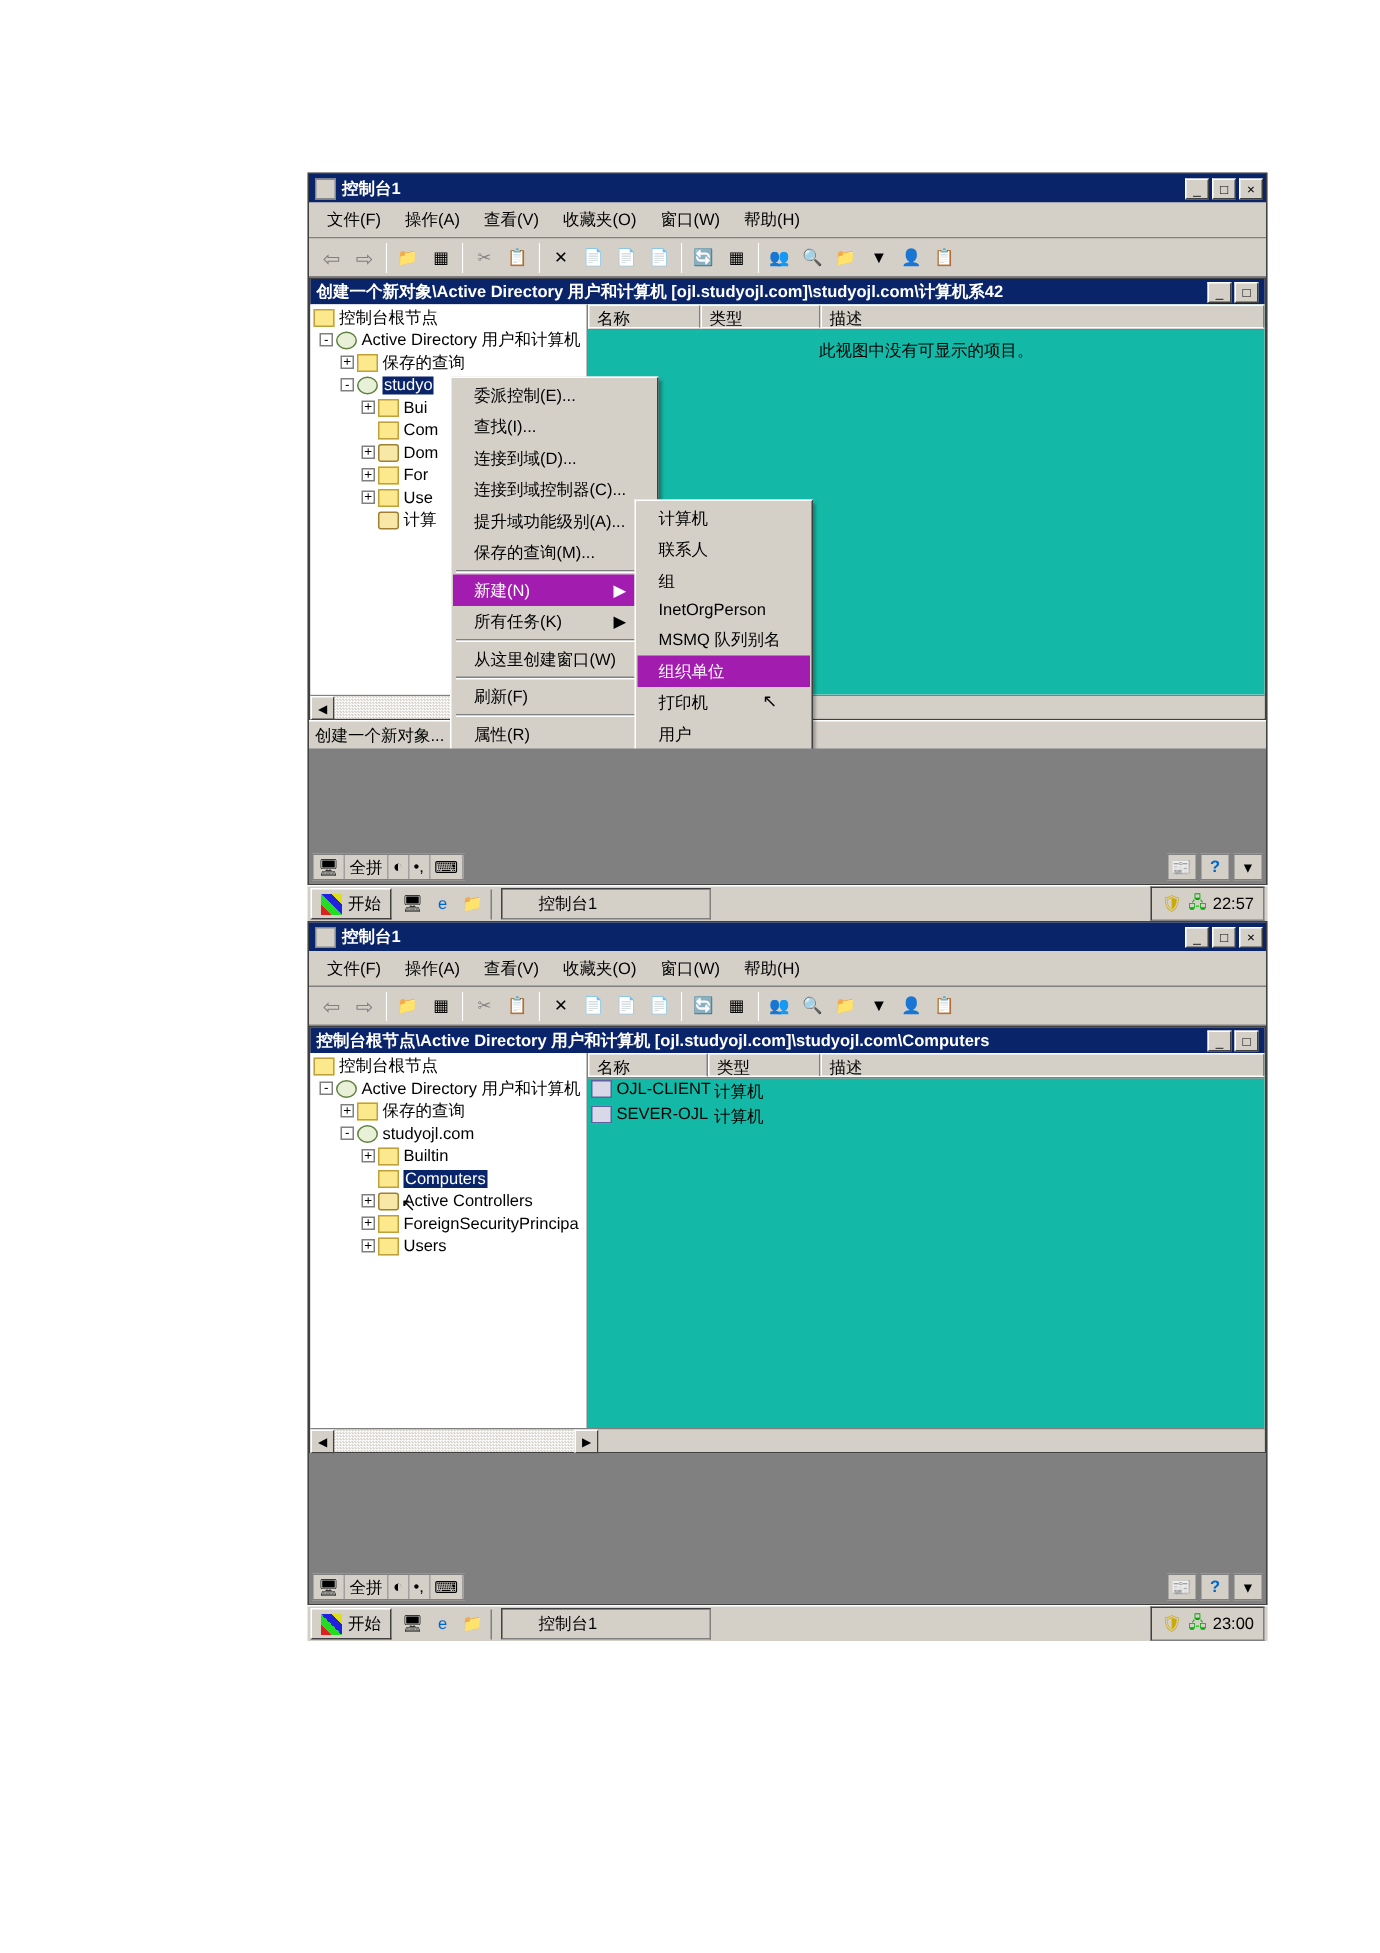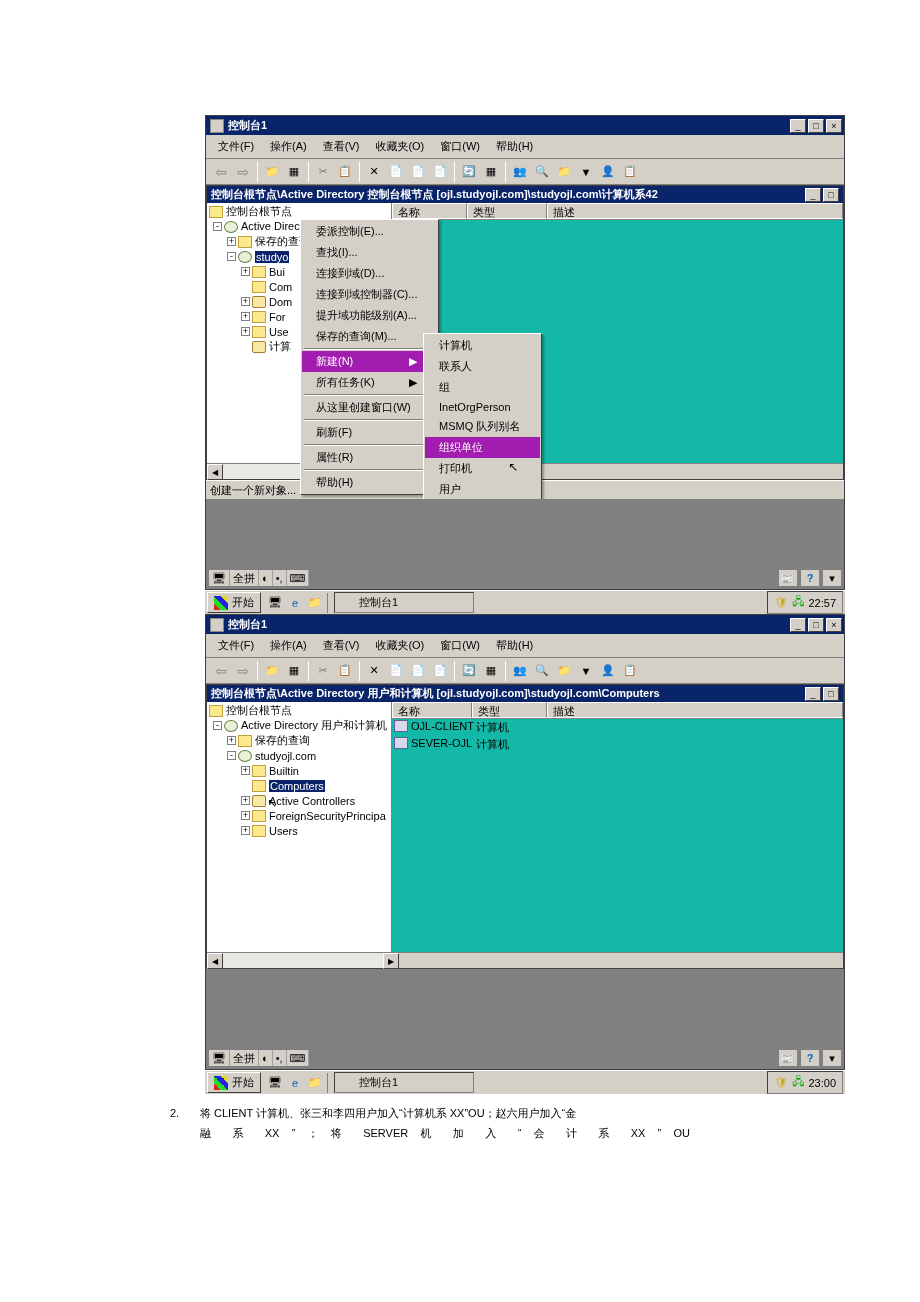--- a/index.html
+++ b/index.html
@@ -119,21 +119,21 @@
     <span class="tbtn">🔍</span>
     <span class="tbtn">📁</span>
     <span class="tbtn">▼</span>
     <span class="tbtn">👤</span>
     <span class="tbtn">📋</span>
   </div>
 
   <div style="border:1px solid #404040;margin:0">
     <div class="childtitle">
       <span class="ticon"></span>
-      <span class="ct">控制台根节点\Active Directory 控制台根节点 [ojl.studyojl.com]\studyojl.com\计算机系42</span>
+      <span class="ct">创建一个新对象\Active Directory 用户和计算机 [ojl.studyojl.com]\studyojl.com\计算机系42</span>
       <span class="wbtn">_</span>
       <span class="wbtn">□</span>
     </div>
     <div class="body" style="position:relative">
       <div class="tree">
         <div class="trow">
                 <span class="sp" style="width:2px"></span>
                 <span class="fico folder"></span>
                 <span class="lbl">控制台根节点</span>
               </div>
@@ -191,23 +191,24 @@
                 <span class="fico ou"></span>
                 <span class="lbl">计算</span>
               </div>
       </div>
       <div class="list">
         <div class="listhdr">
           <div class="col" style="width:75px">名称</div>
           <div class="col" style="width:80px">类型</div>
           <div class="col" style="flex:1">描述</div>
         </div>
+        <div class="listempty">此视图中没有可显示的项目。</div>
       </div>
 
-      <div class="ctxmenu" style="left:93px;top:16px">
+      <div class="ctxmenu" style="left:93px;top:48px">
         <div class="mi">
                 <span>委派控制(E)...</span>
               </div>
         <div class="mi">
                 <span>查找(I)...</span>
               </div>
         <div class="mi">
                 <span>连接到域(D)...</span>
               </div>
         <div class="mi">
@@ -486,18 +487,14 @@
         </div>
   <div class="tray">
     <span style="color:#ca0">🛡</span>
     <span style="color:#0a0">🖧</span>
     <span>23:00</span>
   </div>
 </div>
 
 </div>
 
-<div class="btxt" style="margin-left:70px;width:680px">
-  <div><span class="num">2.</span><span>将 CLIENT 计算机、张三和李四用户加入“计算机系 XX”OU；赵六用户加入“金</span></div>
-  <div style="padding-left:30px;text-align:justify;text-align-last:justify"><span>融 系 XX ” ； 将 SERVER 机 加 入 “ 会 计 系 XX ” OU</span></div>
+
 </div>
 
-</div>
-
 </body></html>

